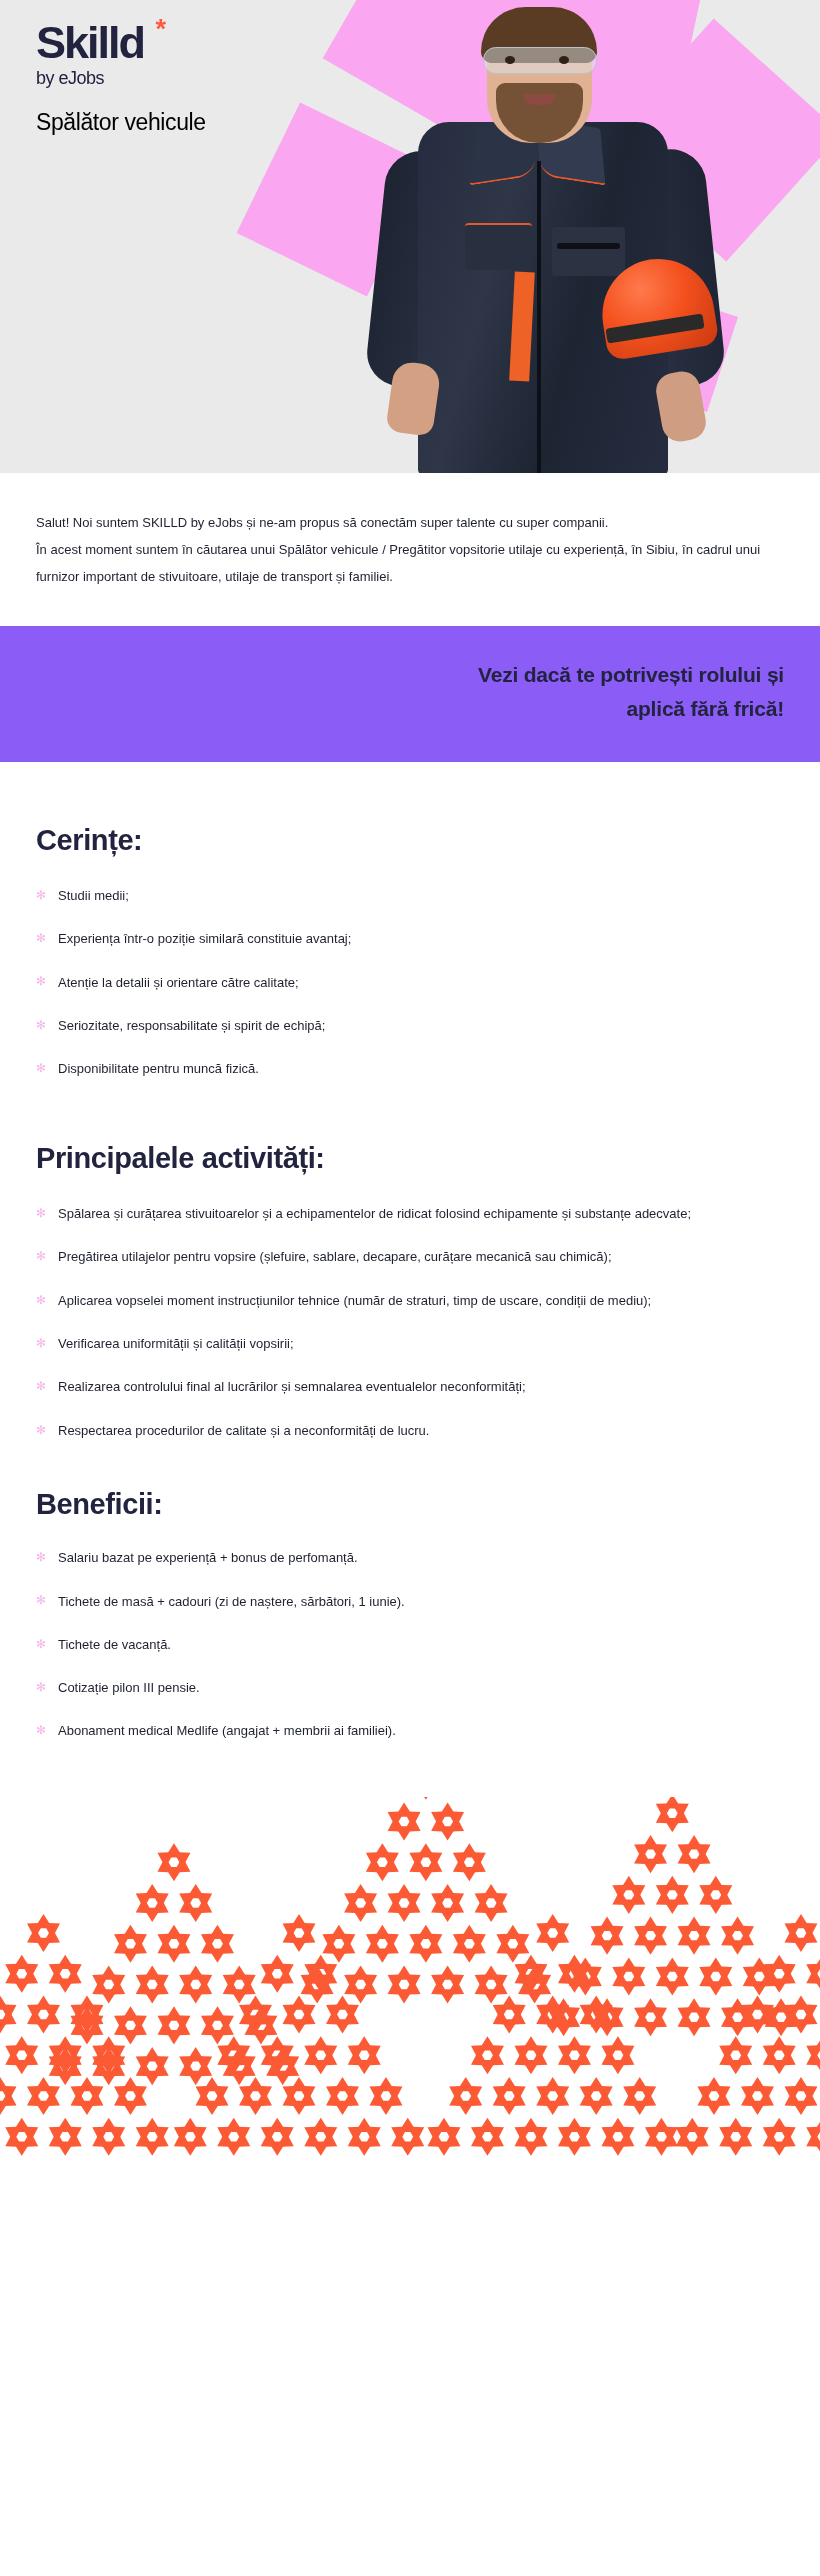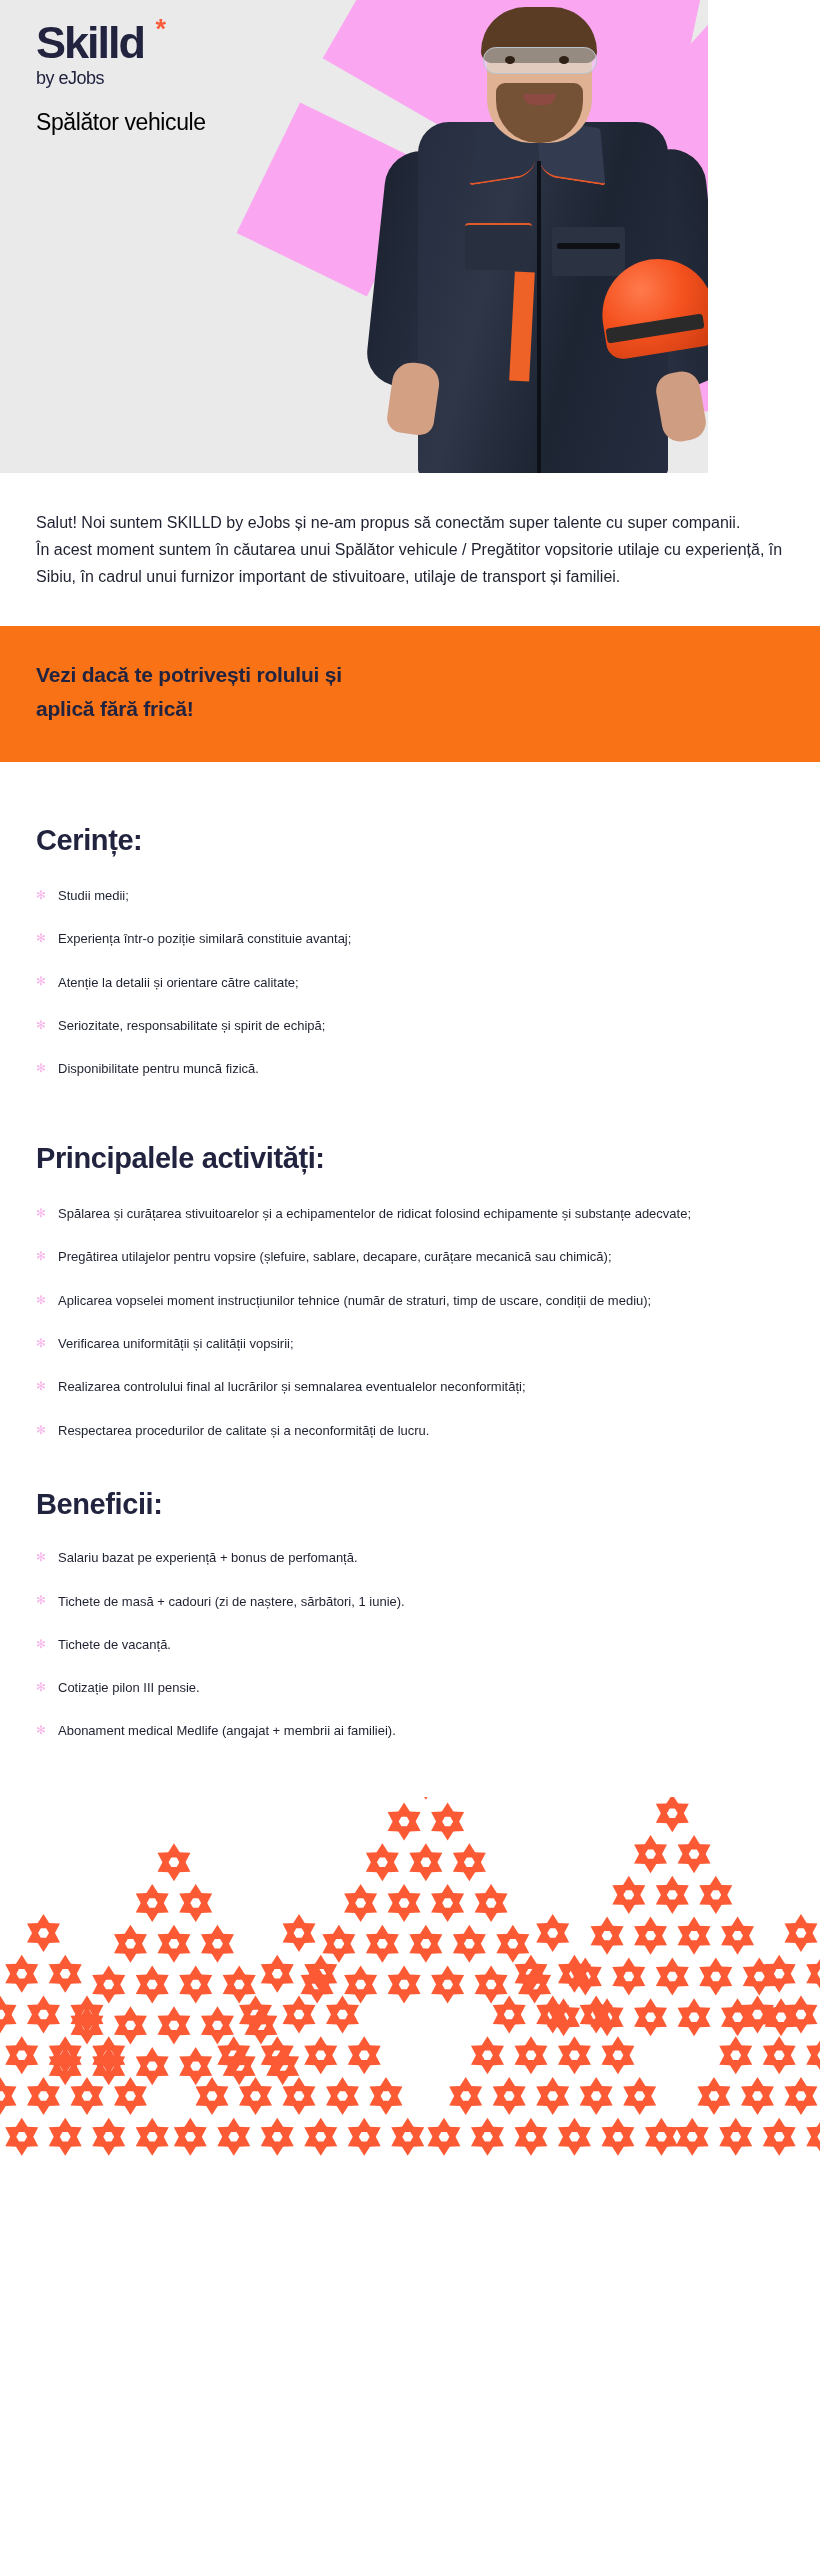--- a/index.html
+++ b/index.html
@@ -6,21 +6,21 @@
   html, body {
     width: 820px;
     background: #ffffff;
     font-family: "Liberation Sans", sans-serif;
   }
   body { width: 820px; height: 2576px; position: relative; overflow: hidden; }
 
   
   .header {
     position: relative;
-    width: 708px;
+    width: 820px;
     height: 473px;
     background: #eaeaea;
     overflow: hidden;
   }
   .logo-wrap {
     position: absolute;
     left: 36px;
     top: 20px;
     z-index: 6;
   }
@@ -117,32 +117,32 @@
   .hair { left: 241px; top: 7.3px; width: 116px; height: 56px; background: #5a3c24; border-radius: 56px 56px 14.5px 14.5px; }
   .beard { left: 256px; top: 83px; width: 87px; height: 60px; background: #6b4a2c; border-radius: 9px 9px 42px 42px; opacity: .92; }
   .mouth { left: 283px; top: 94px; width: 33px; height: 11px; background: #8c4a43; border-radius: 0 0 14.5px 14.5px; z-index: 2; }
   .goggles { left: 243px; top: 47px; width: 114px; height: 27px; background: rgba(225,235,245,0.45); border: 1.8px solid #b9c3cf; border-radius: 12.7px; }
   .eye-l { left: 265px; top: 56px; width: 10px; height: 8.2px; background: #2f2116; border-radius: 50%; }
   .eye-r { left: 319px; top: 56px; width: 10px; height: 8.2px; background: #2f2116; border-radius: 50%; }
 
   
   .intro {
     padding: 36px 36px 0 36px;
-    font-size: 16px;
+    font-size: 13px;
     line-height: 27px;
     color: #1e2130;
   }
 
   
   .cta {
     margin-top: 36px;
     width: 820px;
-    background: #f97316;
+    background: #8b5cf6;
     padding: 32px 36px 36px 36px;
-    text-align: left;
+    text-align: right;
   }
   .cta-line {
     font-size: 21px;
     font-weight: 700;
     color: #21233f;
     line-height: 34px;
     letter-spacing: -0.2px;
   }
 
   

